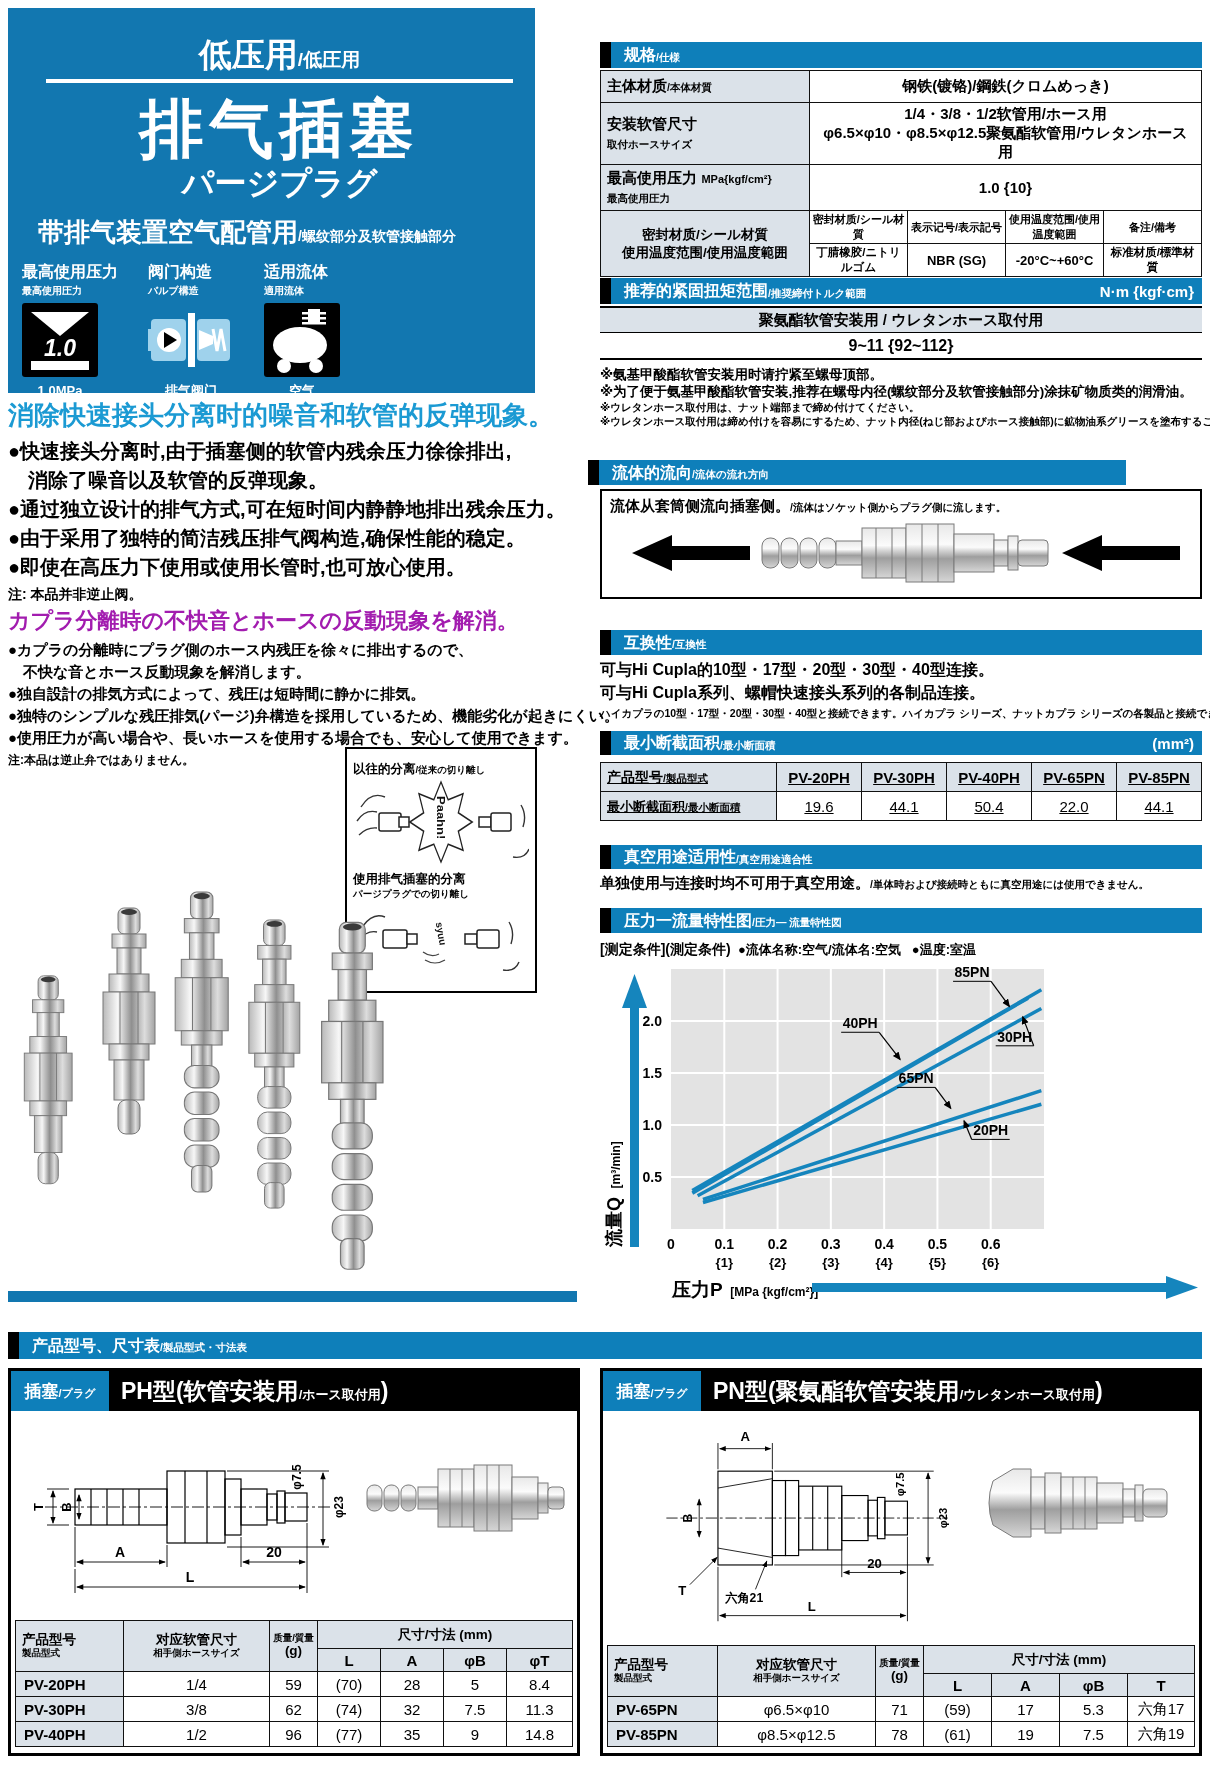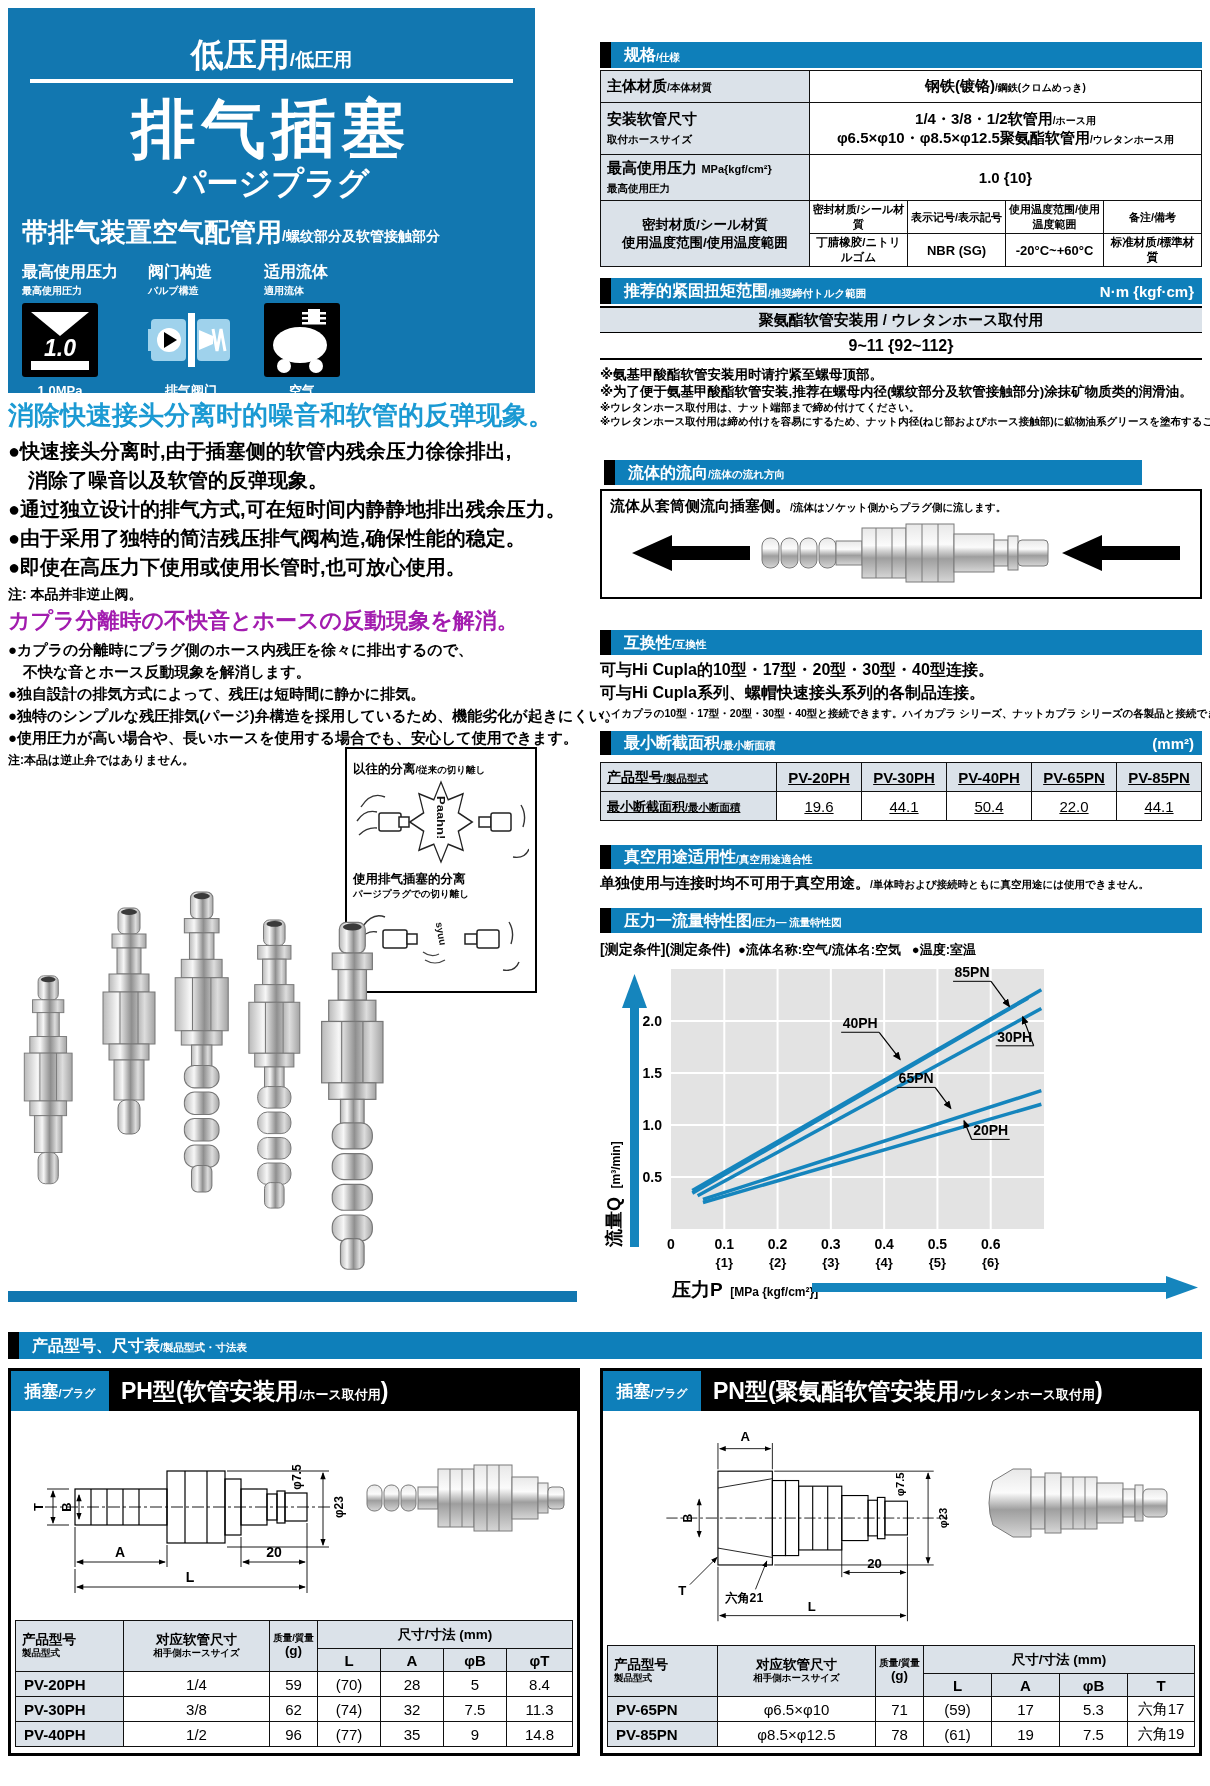--- a/index.html
+++ b/index.html
@@ -1,21 +1,21 @@
 <!DOCTYPE html>
 <html><head>
 <meta charset="utf-8">
 <style>
   html,body{margin:0;padding:0;background:#fff;}
   .page{position:relative;width:1210px;height:1786px;background:#fff;overflow:hidden;
         font-family:"Liberation Sans","DejaVu Sans",sans-serif;color:#000;}
   .abs{position:absolute;box-sizing:border-box;}
 
   
-  .hero{left:8px;top:8px;width:527px;height:385px;background:#1277b0;color:#fff;}
+  .hero{left:8px;top:8px;width:527px;height:385px;background:#1277b0;color:#fff;padding-left:16px;}
   .hero-usage{text-align:center;margin-top:30px;line-height:1;}
   .hu-main{font-size:33px;font-weight:bold;}
   .hu-sub{font-size:19px;font-weight:bold;}
   .hero-rule{height:4px;background:#fff;margin:8px 22px 0 22px;}
   .hero-title{text-align:center;font-size:64px;font-weight:bold;letter-spacing:6px;margin-top:14px;line-height:1;}
   .hero-subtitle{text-align:center;font-size:32px;font-weight:bold;margin-top:6px;line-height:1;}
   .hero-app{margin:20px 0 0 14px;line-height:1;}
   .ha-main{font-size:26px;font-weight:bold;}
   .ha-sub{font-size:14px;font-weight:bold;}
   .badges{position:absolute;left:14px;top:256px;display:flex;gap:30px;}
@@ -54,21 +54,21 @@
   
   table{border-collapse:collapse;}
   .spec{left:600px;top:70px;width:602px;table-layout:fixed;}
   .spec td{border:1.5px solid #111;padding:2px 6px;vertical-align:middle;}
   .spec .lbl{background:#dbe2e9;width:196px;}
   .lbl-cn{font-size:15px;font-weight:bold;}
   .lbl-u{font-size:11px;font-weight:bold;}
   .lbl-jp{font-size:10.5px;font-weight:bold;}
   .spec .val{text-align:center;}
   .v-main{font-size:15px;font-weight:bold;}
-  .v-sub{font-size:10px;font-weight:bold;}
+  .v-sub{font-size:15px;font-weight:bold;}
   .seal-h td{font-size:11px;font-weight:bold;text-align:center;padding:1px 2px;}
   .seal-v td{font-size:13px;font-weight:bold;text-align:center;padding:1px 2px;}
 
   
   .trow1{left:600px;top:306px;width:602px;height:27px;background:#dbe2e9;border-top:2px solid #000;border-bottom:1.5px solid #000;
          display:flex;align-items:center;justify-content:center;font-size:15px;font-weight:bold;}
   .trow2{left:600px;top:333px;width:602px;height:27px;border-bottom:2px solid #000;
          display:flex;align-items:center;justify-content:center;font-size:16px;font-weight:bold;}
   .notes{left:600px;top:366px;width:610px;}
   .notes .n-big{font-size:13.5px;font-weight:bold;line-height:17px;white-space:nowrap;}
@@ -331,21 +331,21 @@
   </div>
   <div class="abs trow1">聚氨酯软管安装用 / ウレタンホース取付用</div>
   <div class="abs trow2">9~11 {92~112}</div>
   <div class="abs notes">
     <div class="n-big">※氨基甲酸酯软管安装用时请拧紧至螺母顶部。</div>
     <div class="n-big">※为了便于氨基甲酸酯软管安装,推荐在螺母内径(螺纹部分及软管接触部分)涂抹矿物质类的润滑油。</div>
     <div class="n-small">※ウレタンホース取付用は、ナット端部まで締め付けてください。</div>
     <div class="n-small">※ウレタンホース取付用は締め付けを容易にするため、ナット内径(ねじ部およびホース接触部)に鉱物油系グリースを塗布することを推奨します。</div>
   </div>
 
-  <div class="abs bar" style="left:604px;top:460px;width:538px;height:25px;text-align:center;">
+  <div class="abs bar" style="left:588px;top:460px;width:538px;height:25px;text-align:center;">
     <span class="bar-t">流体的流向</span>
       <span class="bar-s">/流体の流れ方向</span>
   </div>
   <div class="abs flowbox">
     <div><span class="ft">流体从套筒侧流向插塞侧。</span><span class="fts">/流体はソケット側からプラグ側に流します。</span></div>
     <svg width="586" height="74" viewBox="0 0 586 74">
       <defs>
         <linearGradient id="meth" x1="0" y1="0" x2="0" y2="1">
           <stop offset="0" stop-color="#e8e8e8"></stop>
             <stop offset="0.35" stop-color="#fbfbfb"></stop>

